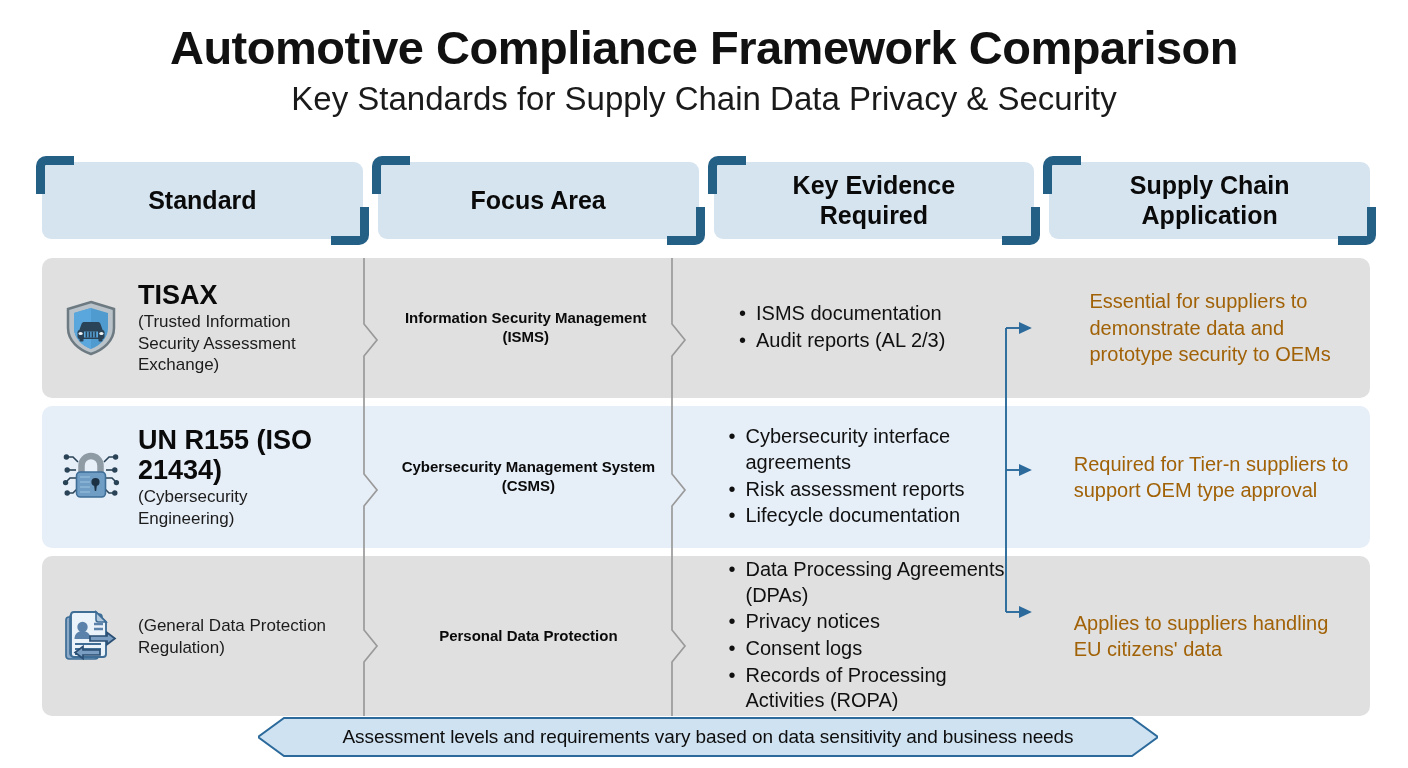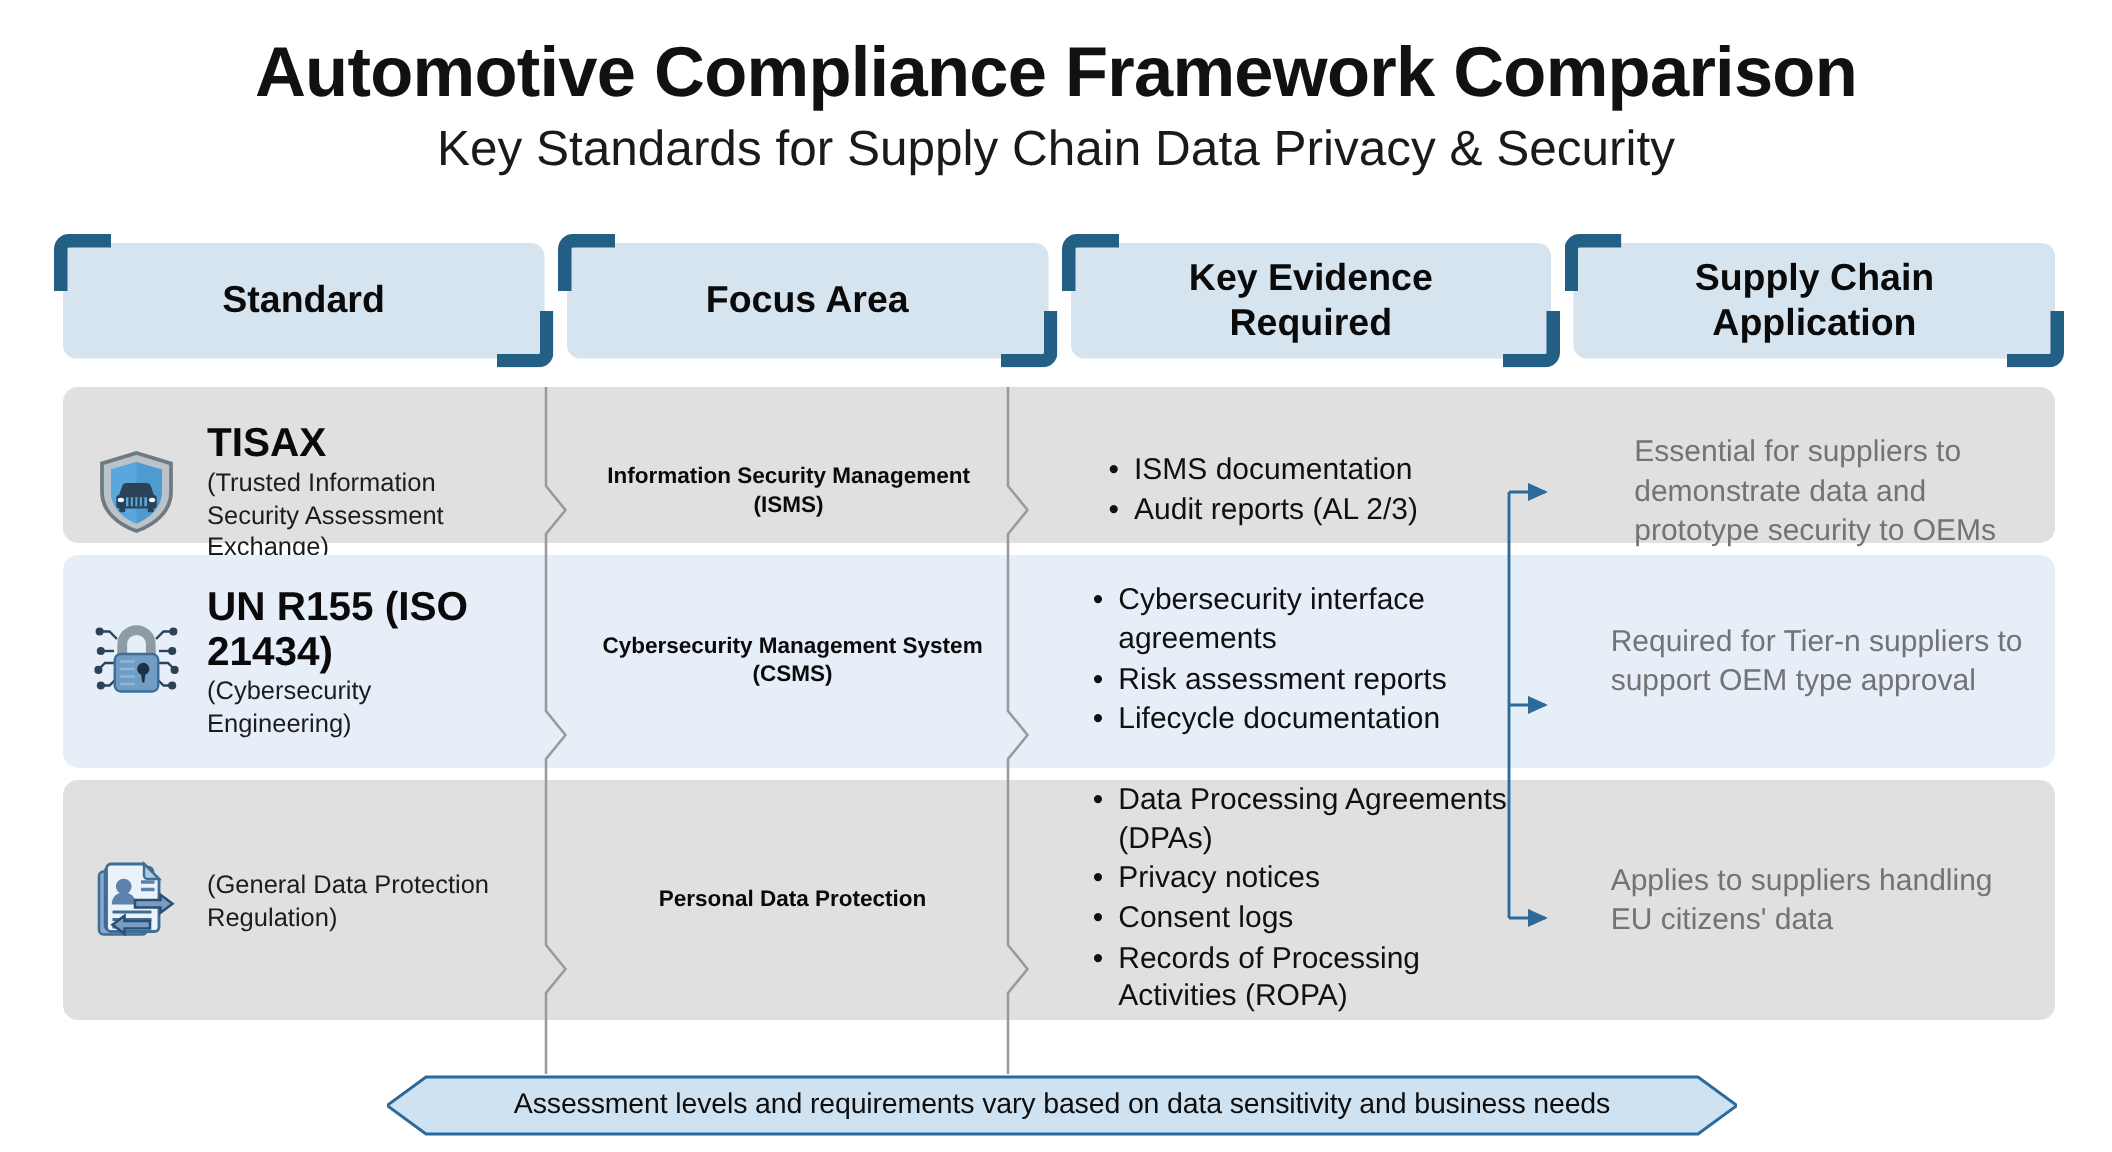--- a/index.html
+++ b/index.html
@@ -176,21 +176,21 @@
     top: 0;
     color: #101010;
   }
 
   
   .cell-app {
     padding: 12px 18px 12px 36px;
   }
   .app-text {
     font-size: 20px;
-    color: #737373;
+    color: #a16207;
     line-height: 1.32;
   }
 
   
   .chevron-line {
     position: absolute;
     top: 0;
     width: 26px;
     height: 100%;
     pointer-events: none;
@@ -256,21 +256,21 @@
     </div>
     <div class="header-cell">
       <span class="bracket tl"></span>
       <span class="bracket br"></span>
       <span class="htext">Supply Chain Application</span>
     </div>
   </div>
 
   <div class="rows">
 
-    <div class="data-row shade-gray" style="height:104px;gap:36px;">
+    <div class="data-row shade-gray" style="height:140px;gap:36px;">
       <div class="cell cell-standard">
         <span class="std-icon">
           <svg width="60" height="60" viewBox="0 0 60 60">
             <path d="M30 4 L53 11 V30 C53 43 42 52 30 56 C18 52 7 43 7 30 V11 Z" fill="#b9c3c9" stroke="#6d7a82" stroke-width="2.5"></path>
             <path d="M30 10 L47 15 V30 C47 40 39 47.5 30 51 C21 47.5 13 40 13 30 V15 Z" fill="#4f9bd0"></path>
             <path d="M30 10 L30 51 C21 47.5 13 40 13 30 V15 Z" fill="#5aa7dd"></path>
             <path d="M18 33 L20.5 26 C21 24.5 22 24 23.5 24 H36.5 C38 24 39 24.5 39.5 26 L42 33 Z" fill="#2a4356"></path>
             <rect x="16.5" y="32" width="27" height="9" rx="2.2" fill="#2a4356"></rect>
             <rect x="23" y="33.5" width="14" height="6" fill="#5aa7dd"></rect>
             <rect x="24.6" y="33.5" width="1.6" height="6" fill="#2a4356"></rect>

